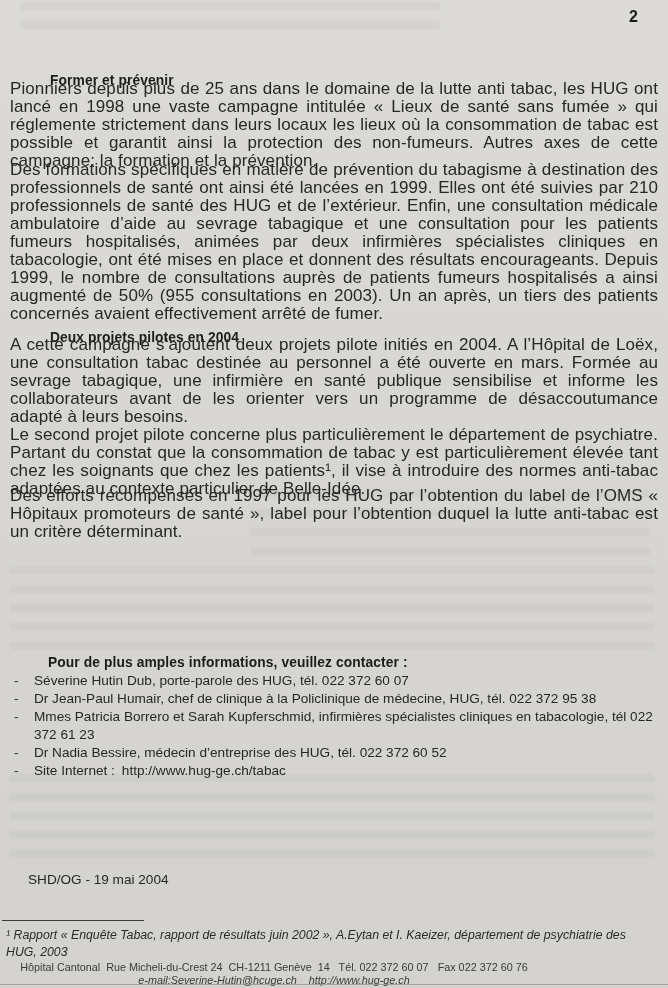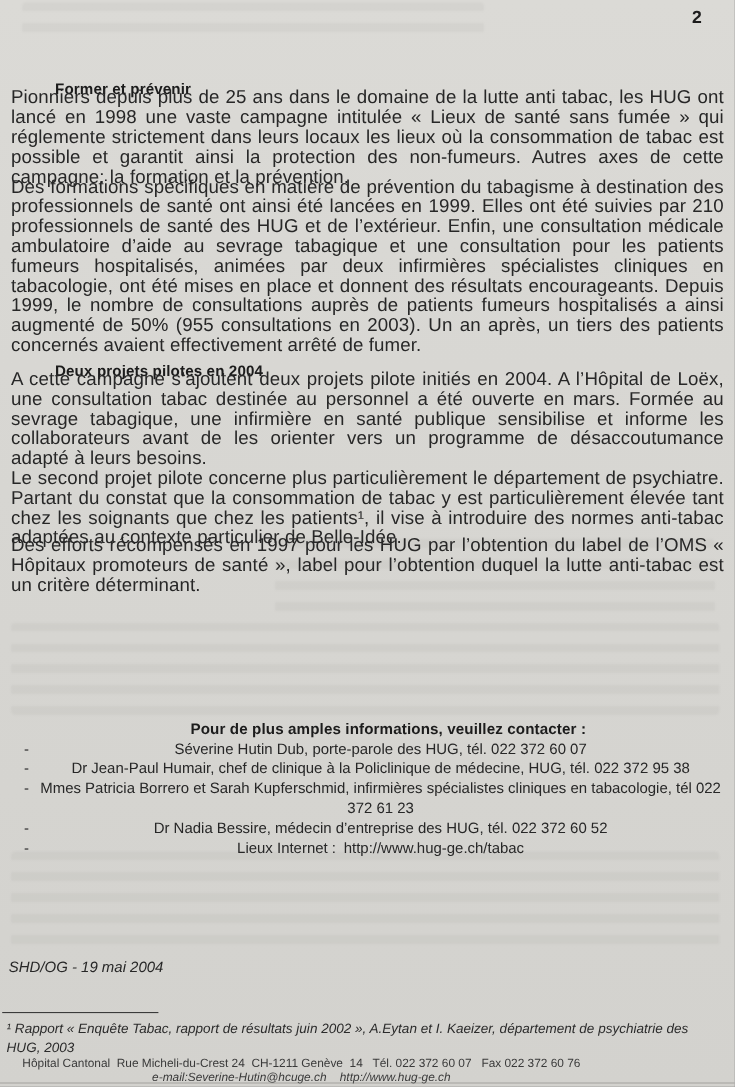--- a/index.html
+++ b/index.html
@@ -20,21 +20,21 @@
   .pagenum {
     position:absolute; top:8px; right:30px;
     font-weight:bold; font-size:16px; color:#1c1c1c;
   }
   .contact { left:8px; width:650px; font-size:13.6px; line-height:18px; }
   .citem { display:flex; }
   .dash { flex:0 0 26px; width:26px; padding-left:6px; box-sizing:border-box; color:#2c2c2c; }
   .citem .txt { flex:1 1 auto; }
   .prefix { margin-right:7px; }
   .link { color:#272727; text-underline-offset:2px; cursor:pointer; }
-  .reference { left:8px; font-size:13.6px;font-style:italic; }
+  .reference { left:28px; font-size:13.6px; }
   .fn-rule { left:2px; width:142px; border-top:1.6px solid #3a3a3a; height:0; }
   .fn { left:6px; width:640px; font-size:12.3px; line-height:17px; text-align:left; color:#2b2b2b; }
   .footer { left:0; width:548px; text-align:center; font-size:10.8px; color:#3a3a3a; }
   .pre { white-space:pre; }
   .bottom-rule { left:0; top:984px; width:668px; border-top:1px solid rgba(125,124,120,0.55); height:0; }
   .texture {
     pointer-events:none;
     background:repeating-linear-gradient(180deg, rgba(112,110,105,0.11) 0px 8px, rgba(0,0,0,0) 8px 19px);
     filter:blur(1.2px); opacity:.6; border-radius:4px;
   }
@@ -55,42 +55,42 @@
   <p class="abs body" style="top:80px;">Pionniers depuis plus de 25 ans dans le domaine de la lutte anti tabac, les HUG ont lancé en 1998 une vaste campagne intitulée « Lieux de santé sans fumée » qui réglemente strictement dans leurs locaux les lieux où la consommation de tabac est possible et garantit ainsi la protection des non-fumeurs. Autres axes de cette campagne: la formation et la prévention.</p>
   <p class="abs body" style="top:161px;">Des formations spécifiques en matière de prévention du tabagisme à destination des professionnels de santé ont ainsi été lancées en 1999. Elles ont été suivies par 210 professionnels de santé des HUG et de l’extérieur. Enfin, une consultation médicale ambulatoire d’aide au sevrage tabagique et une consultation pour les patients fumeurs hospitalisés, animées par deux infirmières spécialistes cliniques en tabacologie, ont été mises en place et donnent des résultats encourageants. Depuis 1999, le nombre de consultations auprès de patients fumeurs hospitalisés a ainsi augmenté de 50% (955 consultations en 2003). Un an après, un tiers des patients concernés avaient effectivement arrêté de fumer.</p>
 
   <h2 class="abs body heading" style="top:318px;">Deux projets pilotes en 2004</h2>
   <div class="abs body" style="top:336px;">
     <p>A cette campagne s’ajoutent deux projets pilote initiés en 2004. A l’Hôpital de Loëx, une consultation tabac destinée au personnel a été ouverte en mars. Formée au sevrage tabagique, une infirmière en santé publique sensibilise et informe les collaborateurs avant de les orienter vers un programme de désaccoutumance adapté à leurs besoins.</p>
     <p>Le second projet pilote concerne plus particulièrement le département de psychiatre. Partant du constat que la consommation de tabac y est particulièrement élevée tant chez les soignants que chez les patients¹, il vise à introduire des normes anti-tabac adaptées au contexte particulier de Belle-Idée.</p>
   </div>
   <p class="abs body" style="top:487px;">Des efforts récompensés en 1997 pour les HUG par l’obtention du label de l’OMS « Hôpitaux promoteurs de santé », label pour l’obtention duquel la lutte anti-tabac est un critère déterminant.</p>
 
-  <div class="abs contact" style="top:654px;text-align:center;">
+  <div class="abs contact" style="top:654px;">
     <div class="heading">Pour de plus amples informations, veuillez contacter :</div>
     <div class="citem">
       <span class="dash">-</span>
       <span class="txt">Séverine Hutin Dub, porte-parole des HUG, tél. 022 372 60 07</span>
     </div>
     <div class="citem">
       <span class="dash">-</span>
       <span class="txt">Dr Jean-Paul Humair, chef de clinique à la Policlinique de médecine, HUG, tél. 022 372 95 38</span>
     </div>
     <div class="citem">
       <span class="dash">-</span>
       <span class="txt">Mmes Patricia Borrero et Sarah Kupferschmid, infirmières spécialistes cliniques en tabacologie, tél 022 372 61 23</span>
     </div>
     <div class="citem">
       <span class="dash">-</span>
       <span class="txt">Dr Nadia Bessire, médecin d’entreprise des HUG, tél. 022 372 60 52</span>
     </div>
     <div class="citem">
       <span class="dash">-</span>
       <span class="txt">
-        <span class="prefix">Lieux Internet :</span><span class="link">http://www.hug-ge.ch/tabac</span>
+        <span class="prefix">Site Internet :</span><span class="link">http://www.hug-ge.ch/tabac</span>
       </span>
     </div>
   </div>
 
   <div class="abs reference" style="top:872px;">SHD/OG - 19 mai 2004</div>
 
   <div class="abs fn-rule" style="top:920px;"></div>
   <p class="abs fn" style="top:927px;font-style:italic;">¹ Rapport « Enquête Tabac, rapport de résultats juin 2002 », A.Eytan et I. Kaeizer, département de psychiatrie des HUG, 2003</p>
 
   <div class="abs footer pre" style="top:961px;">Hôpital Cantonal  Rue Micheli-du-Crest 24  CH-1211 Genève  14   Tél. 022 372 60 07   Fax 022 372 60 76</div>

